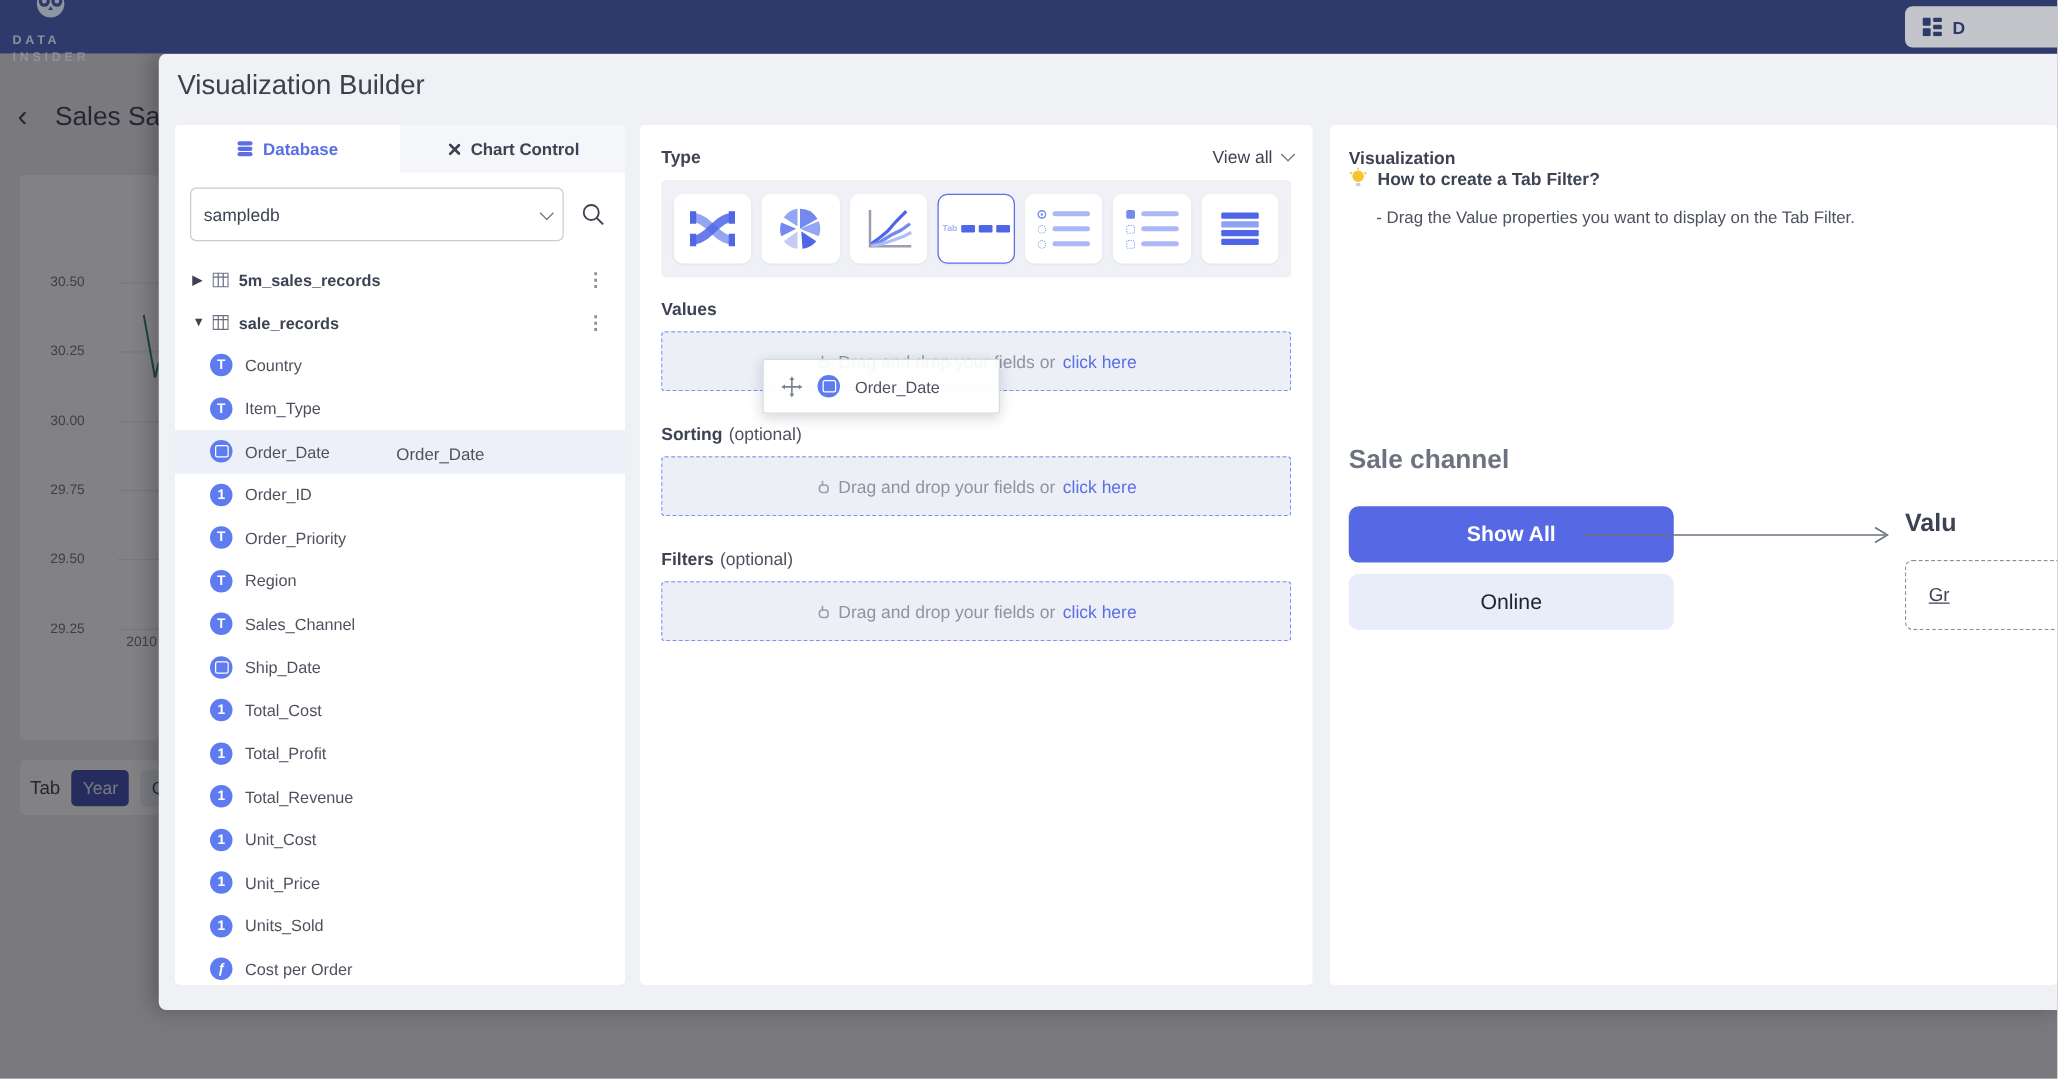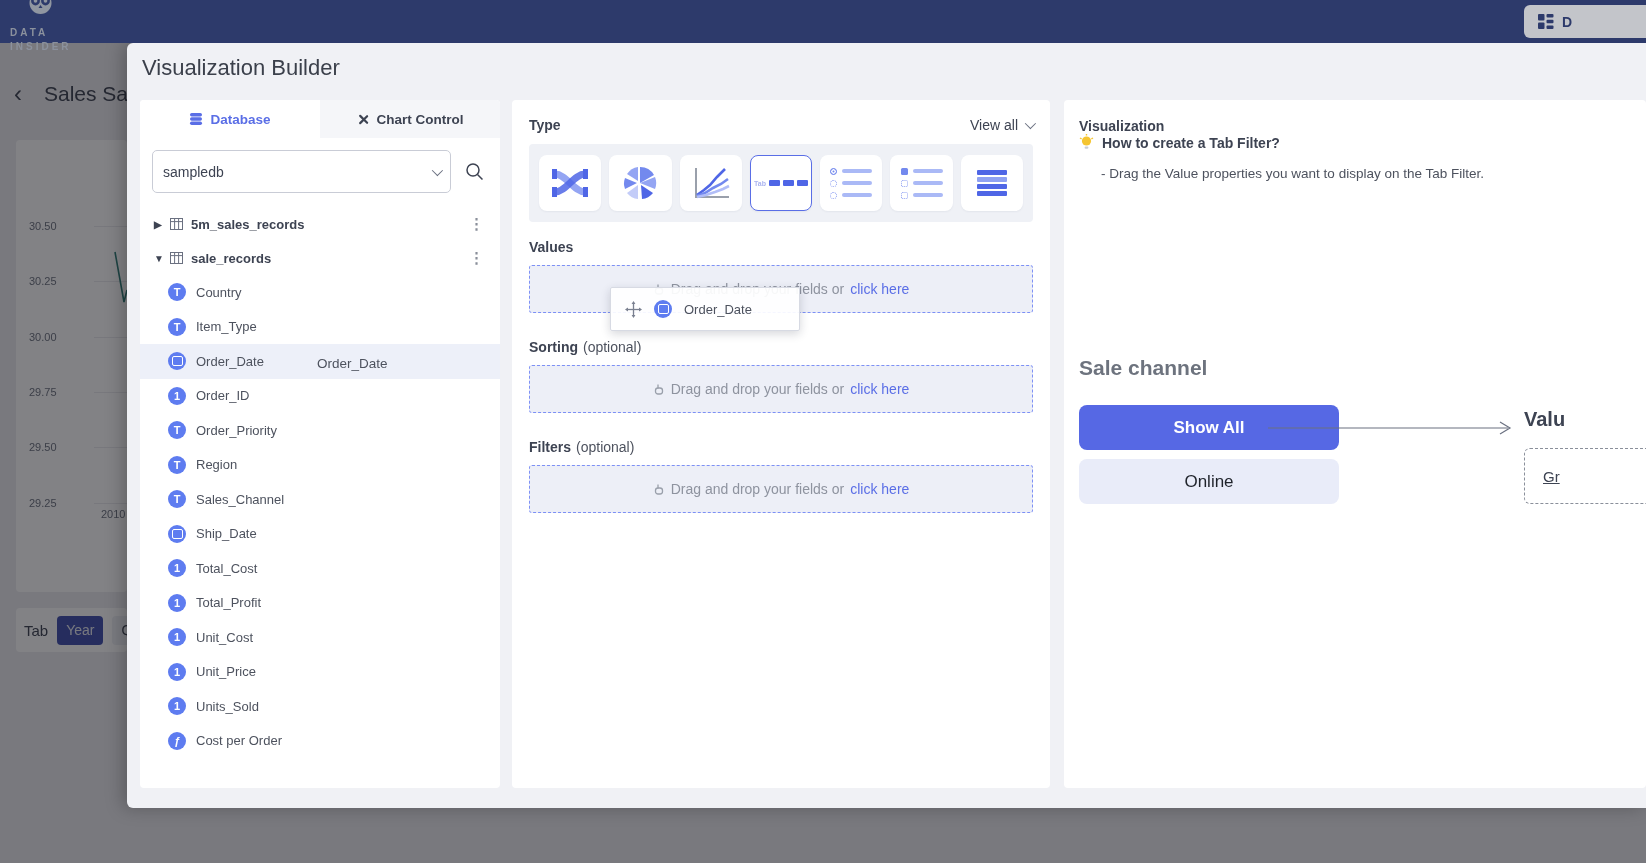--- a/index.html
+++ b/index.html
@@ -9,21 +9,21 @@
   
   .app-header { position:absolute; left:0; top:0; width:1646px; height:43px; background:#2d3a6b; z-index:40; display:flex; align-items:center; }
   .brand { display:flex; align-items:center; gap:9px; margin-left:10px;flex-direction:column; }
   .brand-text { color:#8b919d; font-size:10px; font-weight:bold; letter-spacing:3px; line-height:1.45; }
   .hdr-right-btn { position:absolute; left:1524px; top:5px; width:150px; height:33px; background:#c3c5ca; border-radius:6px; display:flex; align-items:center; gap:8px; padding-left:14px; color:#2d3a6b; font-weight:bold; font-size:14px; }
 
   
   .bg-title { position:absolute; left:14px; top:80px; display:flex; align-items:center; gap:22px; color:#3d4352; font-size:21px; z-index:1; }
   .bg-title .chev { font-size:24px; color:#3d4352; }
   .bg-chart-card { position:absolute; left:16px; top:140px; width:111px; height:452px; background:#fff; border-radius:4px; z-index:1; overflow:hidden; }
-  .ytick { position:absolute; right:48px; width:50px; text-align:left; font-size:11px; color:#6d7380; }
+  .ytick { position:absolute; right:48px; width:50px; text-align:center; font-size:11px; color:#6d7380; }
   .gridline { position:absolute; left:78px; right:0; height:1px; background:#ebebef; }
   .xtick { position:absolute; left:85px; top:368px; font-size:11px; color:#6d7380; }
   .bg-filter-card { position:absolute; left:16px; top:608px; width:111px; height:44px; background:#fff; border-radius:4px; z-index:1; display:flex; align-items:center; }
   .bg-filter-label { font-size:15px; color:#3d4352; margin-left:8px; }
   .bg-pill { height:29px; border-radius:4px; display:flex; align-items:center; justify-content:center; font-size:14px; margin-left:9px; padding:0 9px; }
   .bg-pill.sel { background:#3f4fae; color:#e8eaf2; }
   .bg-pill.plain { background:#eef0f4; color:#3d4352; }
 
   
   .overlay { position:absolute; left:0; top:43px; width:1646px; height:820px; background:rgba(16,16,22,0.52); z-index:10; }
@@ -265,20 +265,24 @@
         <div class="frow">
             <span class="fic n"></span>
             <span>Total_Cost</span>
           </div>
         <div class="frow">
             <span class="fic n"></span>
             <span>Total_Profit</span>
           </div>
         <div class="frow">
             <span class="fic n"></span>
+            <span>Total_Revenue</span>
+          </div>
+        <div class="frow">
+            <span class="fic n"></span>
             <span>Unit_Cost</span>
           </div>
         <div class="frow">
             <span class="fic n"></span>
             <span>Unit_Price</span>
           </div>
         <div class="frow">
             <span class="fic n"></span>
             <span>Units_Sold</span>
           </div>

